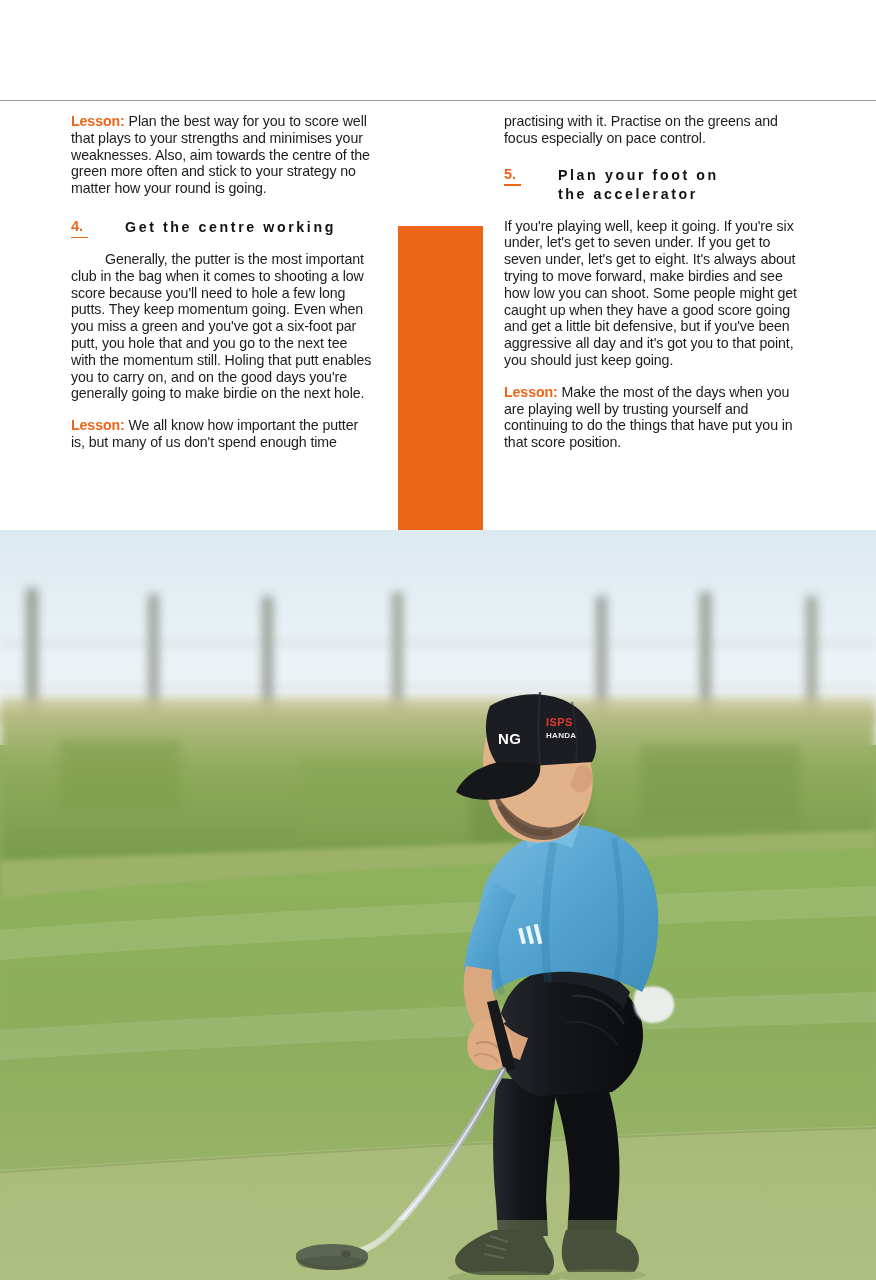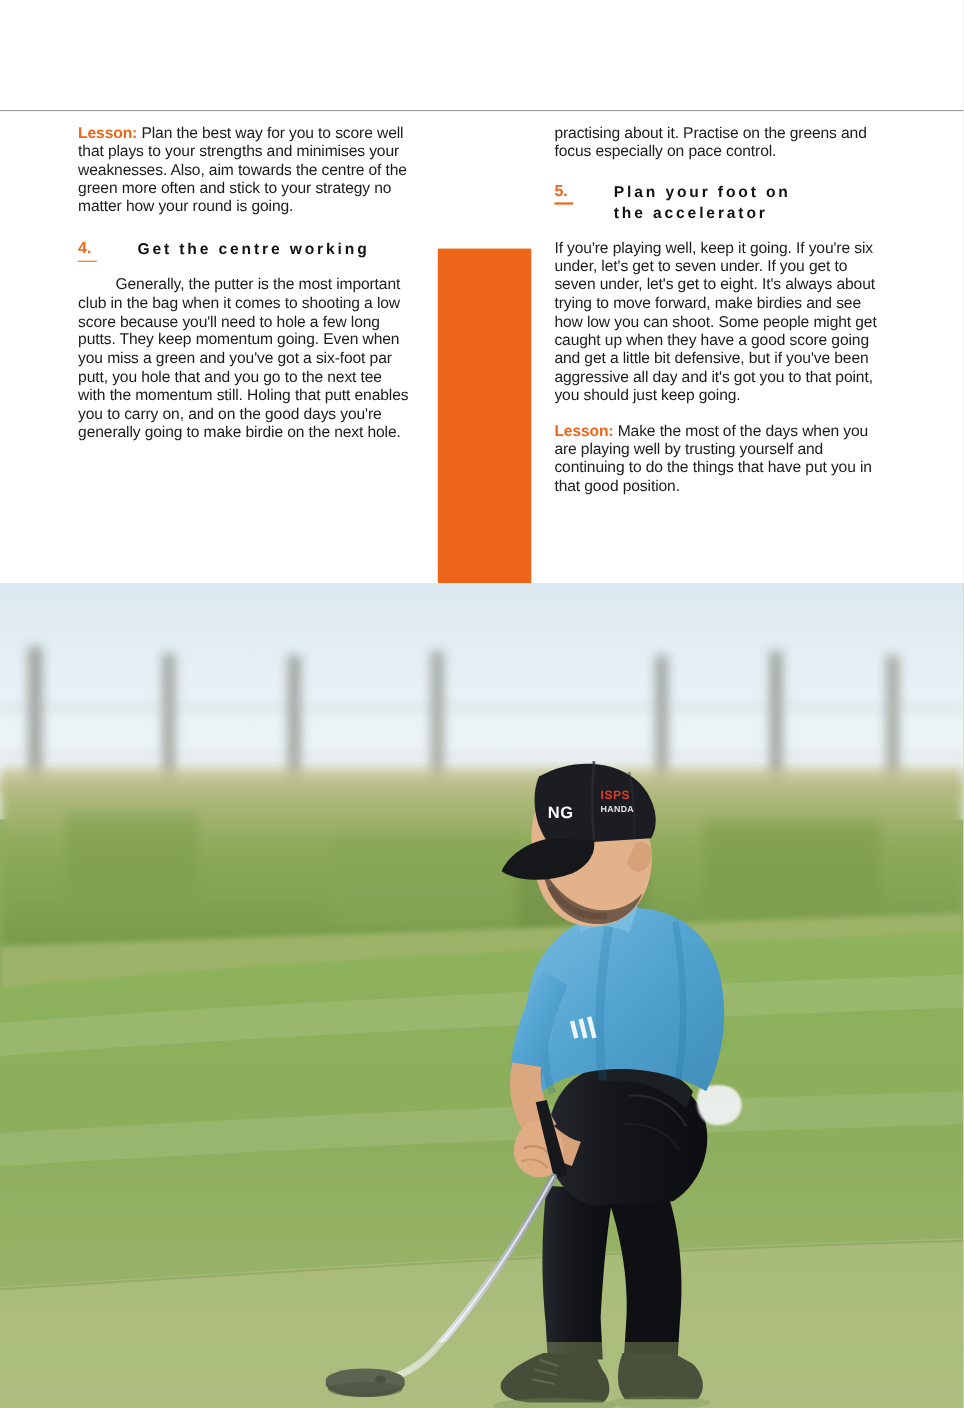--- a/index.html
+++ b/index.html
@@ -172,36 +172,37 @@
 
       <p><span class="lead-in">Lesson:</span><span> Plan the best way for you to score well that plays to your strengths and minimises your weaknesses. Also, aim towards the centre of the green more often and stick to your strategy no matter how your round is going.</span></p>
 
       <div class="section-head">
         <div class="section-num">4.</div>
         <div class="section-title">Get the centre working</div>
       </div>
 
       <p class="indent">Generally, the putter is the most important club in the bag when it comes to shooting a low score because you'll need to hole a few long putts. They keep momentum going. Even when you miss a green and you've got a six-foot par putt, you hole that and you go to the next tee with the momentum still. Holing that putt enables you to carry on, and on the good days you're generally going to make birdie on the next hole.</p>
 
+      <p><span class="lead-in">Lesson:</span><span> We all know how important the putter is, but many of us don't spend enough time</span></p>
 
     </div>
 
     <div class="col col-right">
 
-      <p>practising about it. Practise on the greens and focus especially on pace control.</p>
+      <p>practising with it. Practise on the greens and focus especially on pace control.</p>
 
       <div class="section-head head-right">
         <div class="section-num">5.</div>
         <div class="section-title">Plan your foot on
 the accelerator</div>
       </div>
 
       <p>If you're playing well, keep it going. If you're six under, let's get to seven under. If you get to seven under, let's get to eight. It's always about trying to move forward, make birdies and see how low you can shoot. Some people might get caught up when they have a good score going and get a little bit defensive, but if you've been aggressive all day and it's got you to that point, you should just keep going.</p>
 
-      <p><span class="lead-in">Lesson:</span><span> Make the most of the days when you are playing well by trusting yourself and continuing to do the things that have put you in that good position.</span></p>
+      <p><span class="lead-in">Lesson:</span><span> Make the most of the days when you are playing well by trusting yourself and continuing to do the things that have put you in that score position.</span></p>
 
     </div>
 
     <div class="pullquote">
       <div class="pullquote-text">You can't
 go low with
 bad putting</div>
       <div class="pq-arrow-line"></div>
       <div class="pq-arrow-head"></div>
     </div>

